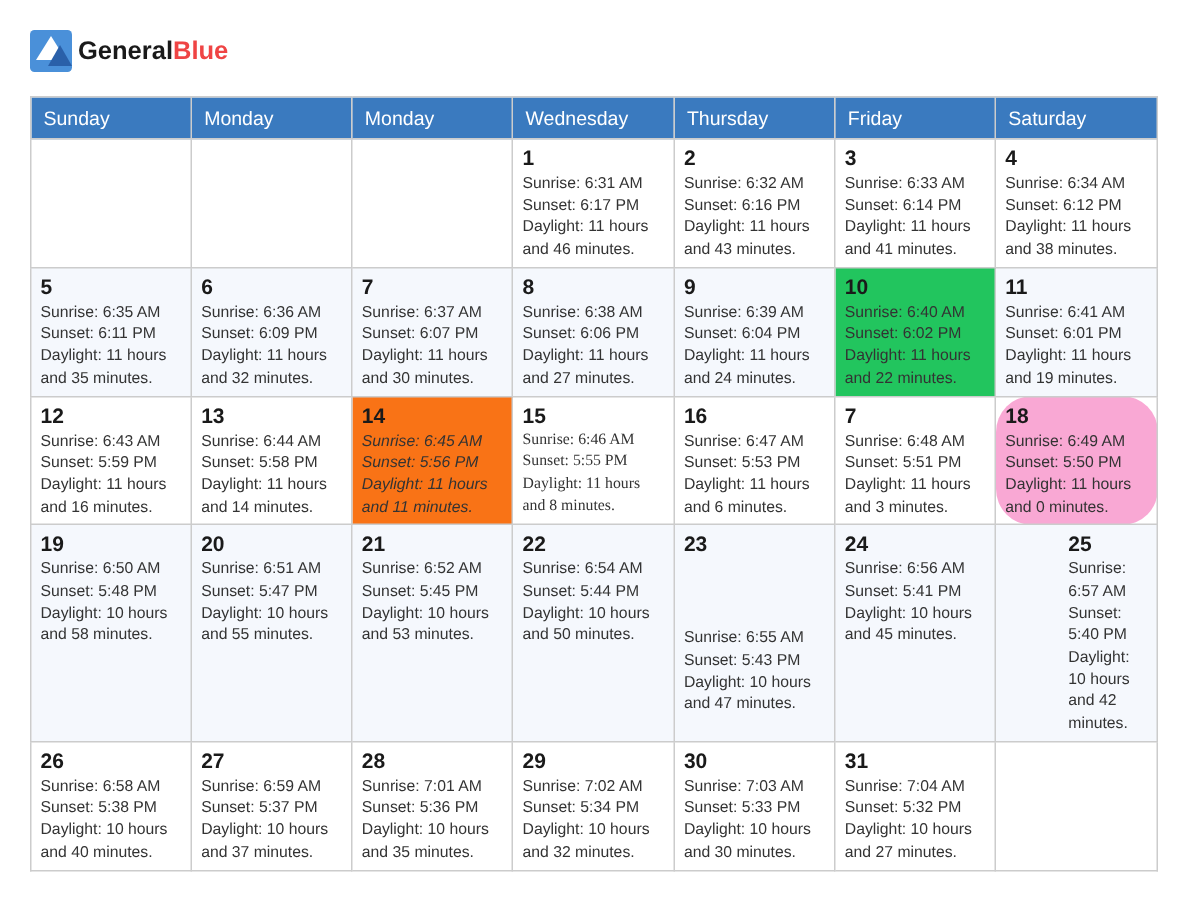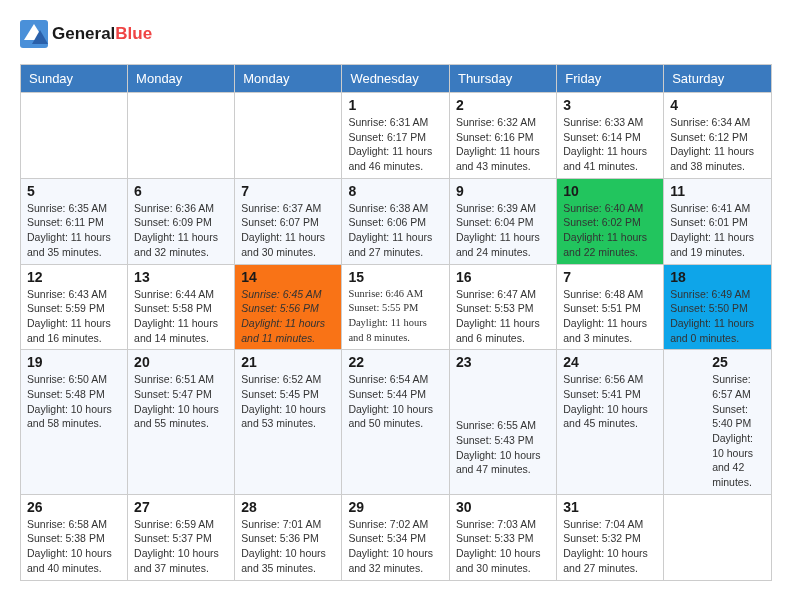--- a/index.html
+++ b/index.html
@@ -235,21 +235,21 @@
 Daylight: 11 hours
 and 6 minutes.</div>
         </td>
         <td style="background-color: rgb(255, 255, 255);">
           <div class="day-num">7</div>
           <div class="day-info" style="white-space: pre-line;">Sunrise: 6:48 AM
 Sunset: 5:51 PM
 Daylight: 11 hours
 and 3 minutes.</div>
         </td>
-        <td style="background-color: #0ea5e9;">
+        <td style="background-color: #f9a8d4; border-radius: 24px;">
           <div class="day-num">18</div>
           <div class="day-info" style="white-space: pre-line;">Sunrise: 6:49 AM
 Sunset: 5:50 PM
 Daylight: 11 hours
 and 0 minutes.</div>
         </td>
       </tr>
       <tr>
         <td style="background-color: rgb(245, 248, 253);">
           <div class="day-num">19</div>

